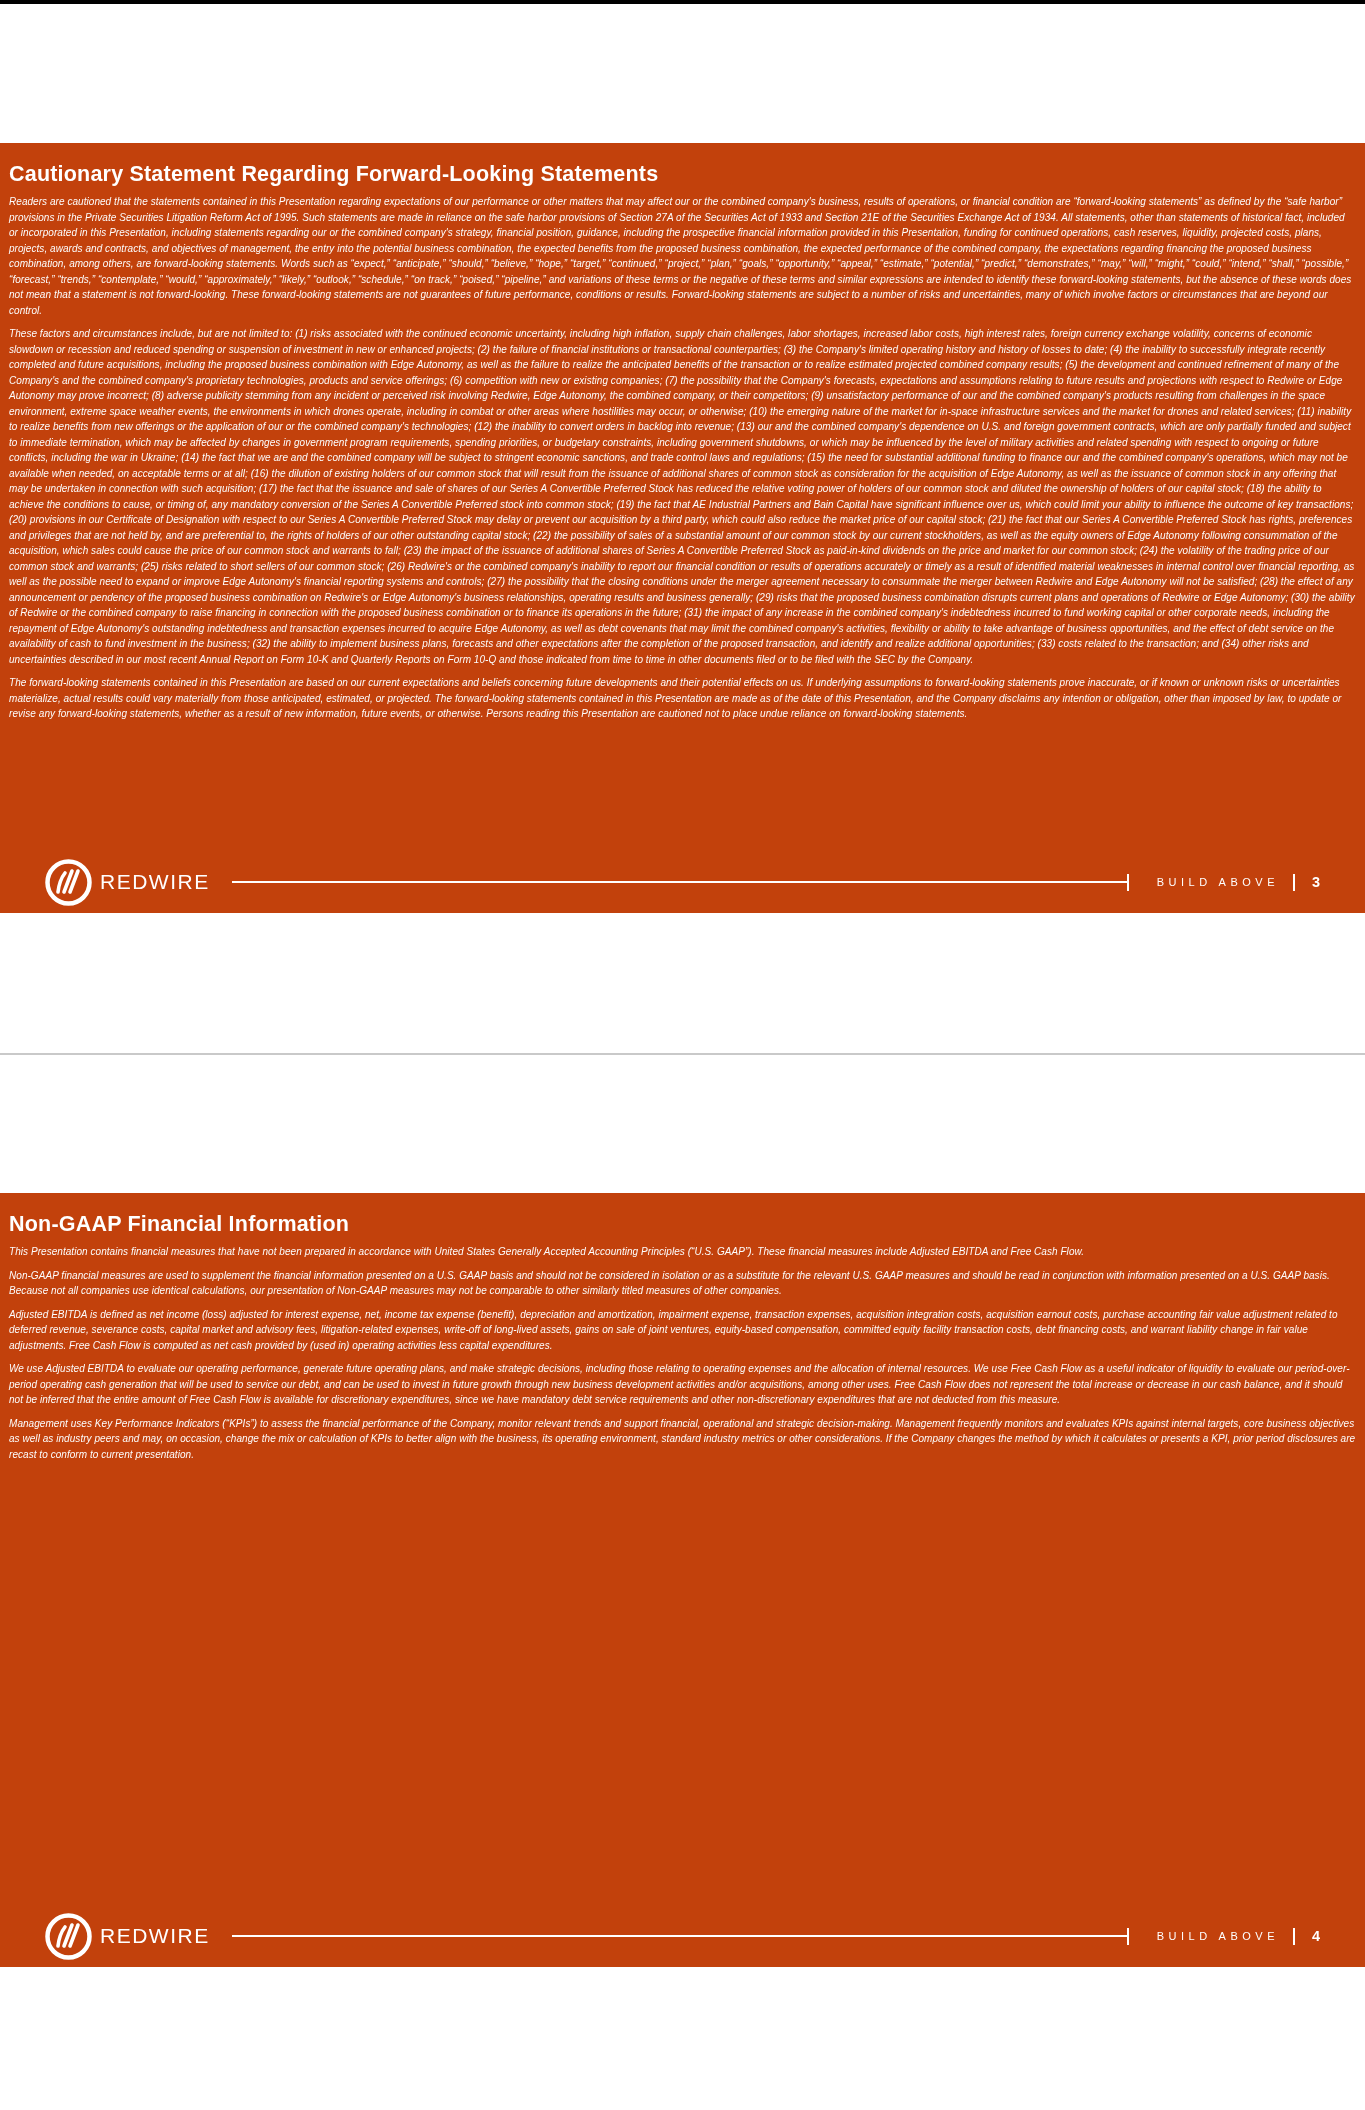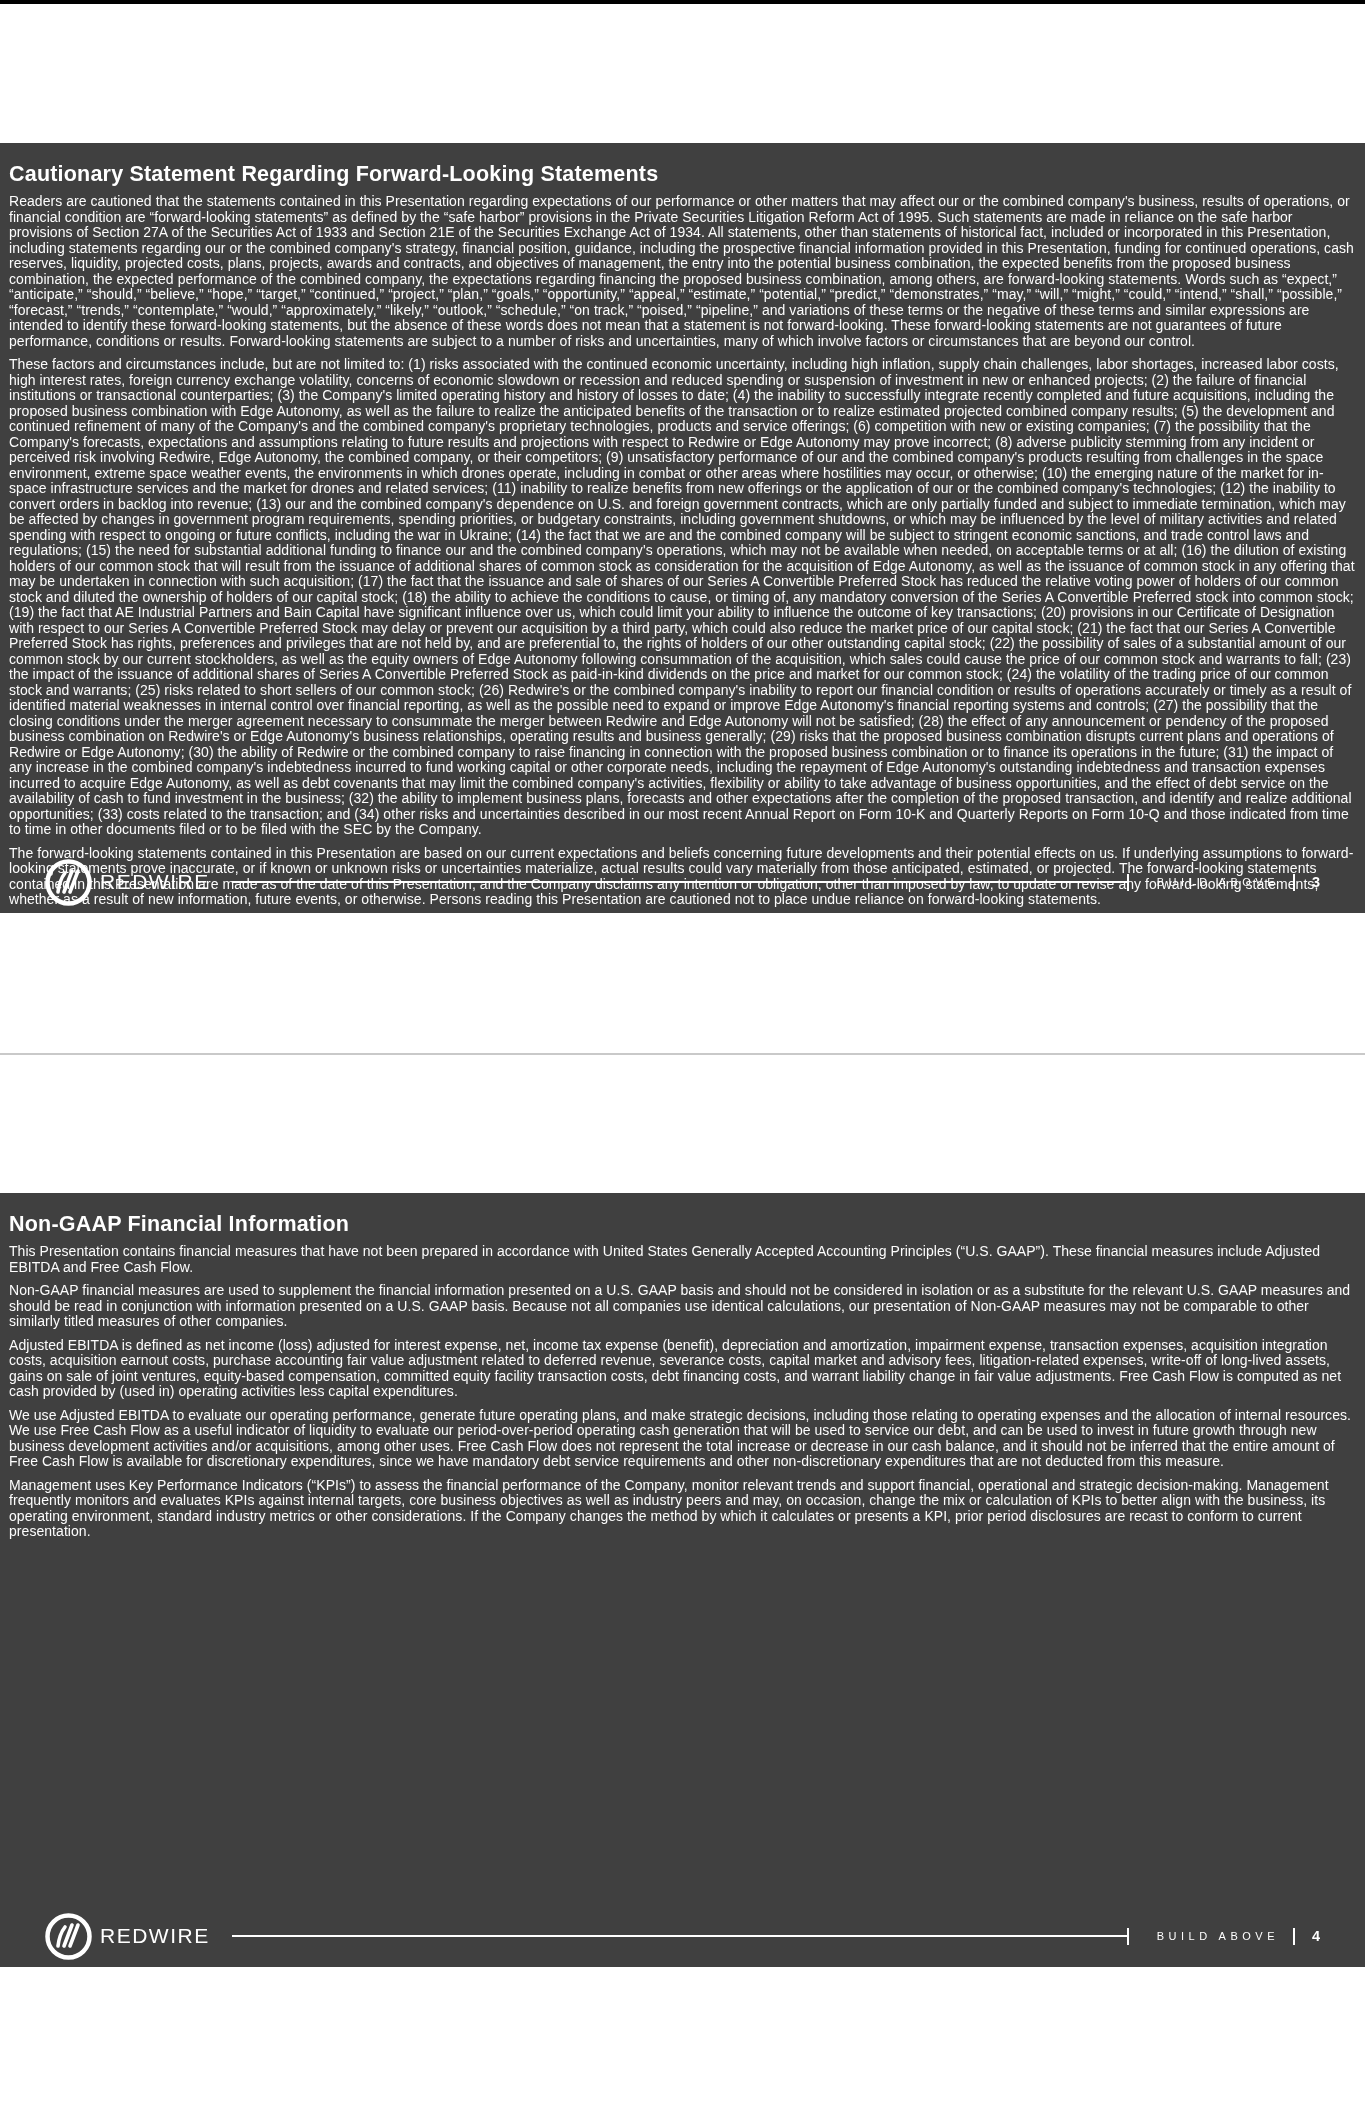--- a/index.html
+++ b/index.html
@@ -10,21 +10,21 @@
     background:#ffffff;
     font-family:"Liberation Sans", sans-serif;
     overflow:hidden;
   }
   .prev-slide-edge{
     height:4px;
     background:#000000;
   }
   .slide{
     position:relative;
-    background:#404040;
+    background:#c2410c;
     color:#ffffff;
     box-sizing:border-box;
     padding:18px 9px 0 9px;
     overflow:hidden;
   }
   .slide.slide-1{height:770px;margin-top:139px;}
   .slide.slide-2{height:774px;}
   .page-divider{
     height:2px;
     background:#c9c9c9;
@@ -35,24 +35,25 @@
     font-size:21.5px;
     line-height:26px;
     font-weight:bold;
     margin:0 0 7px 0;
     letter-spacing:0.2px;
     color:#ffffff;
   }
   .slide h2{margin-top:14px;}
   .slide p{
     margin:0 0 8px 0;
-    font-size:14px;
+    font-size:10px;
     line-height:15.5px;
     color:#fdfdfd;
     letter-spacing:0.05px;
+    font-style:italic;
   }
   .slide-footer{
     position:absolute;
     left:44px;
     right:28px;
     bottom:6px;
     height:50px;
     display:flex;
     align-items:center;
   }

